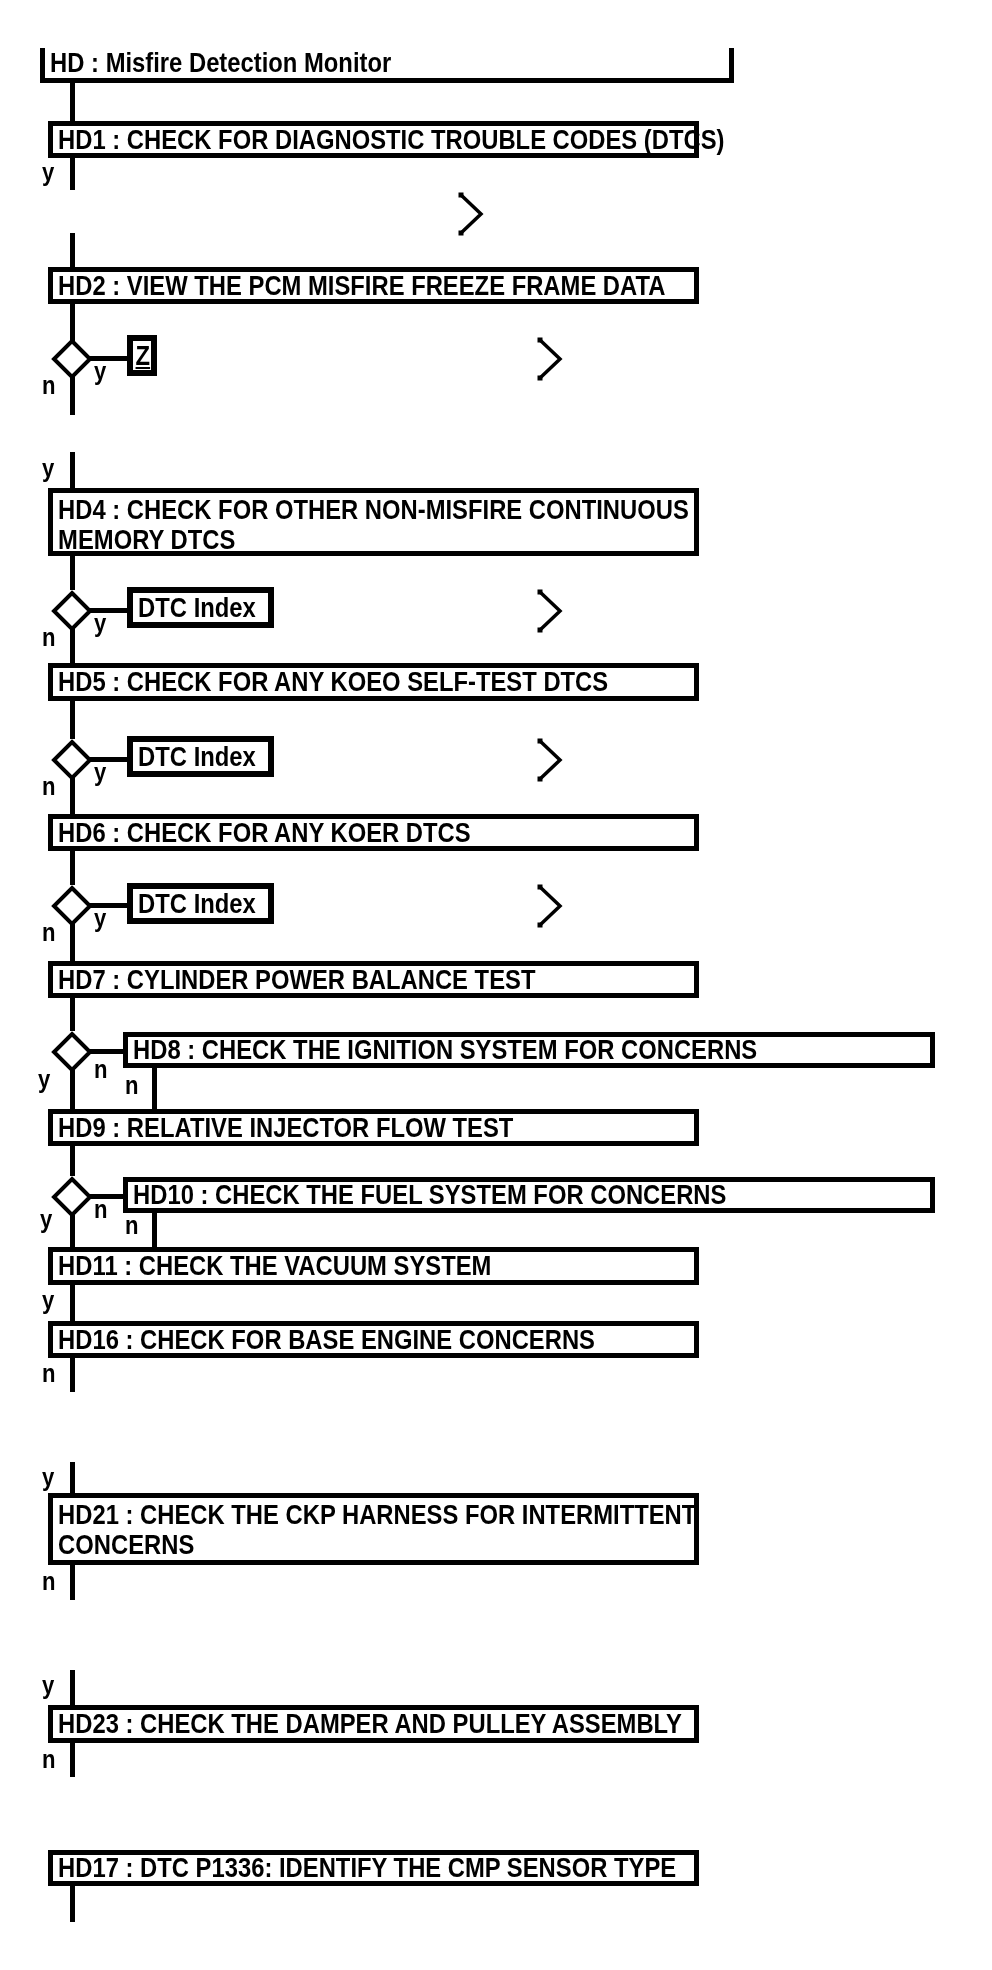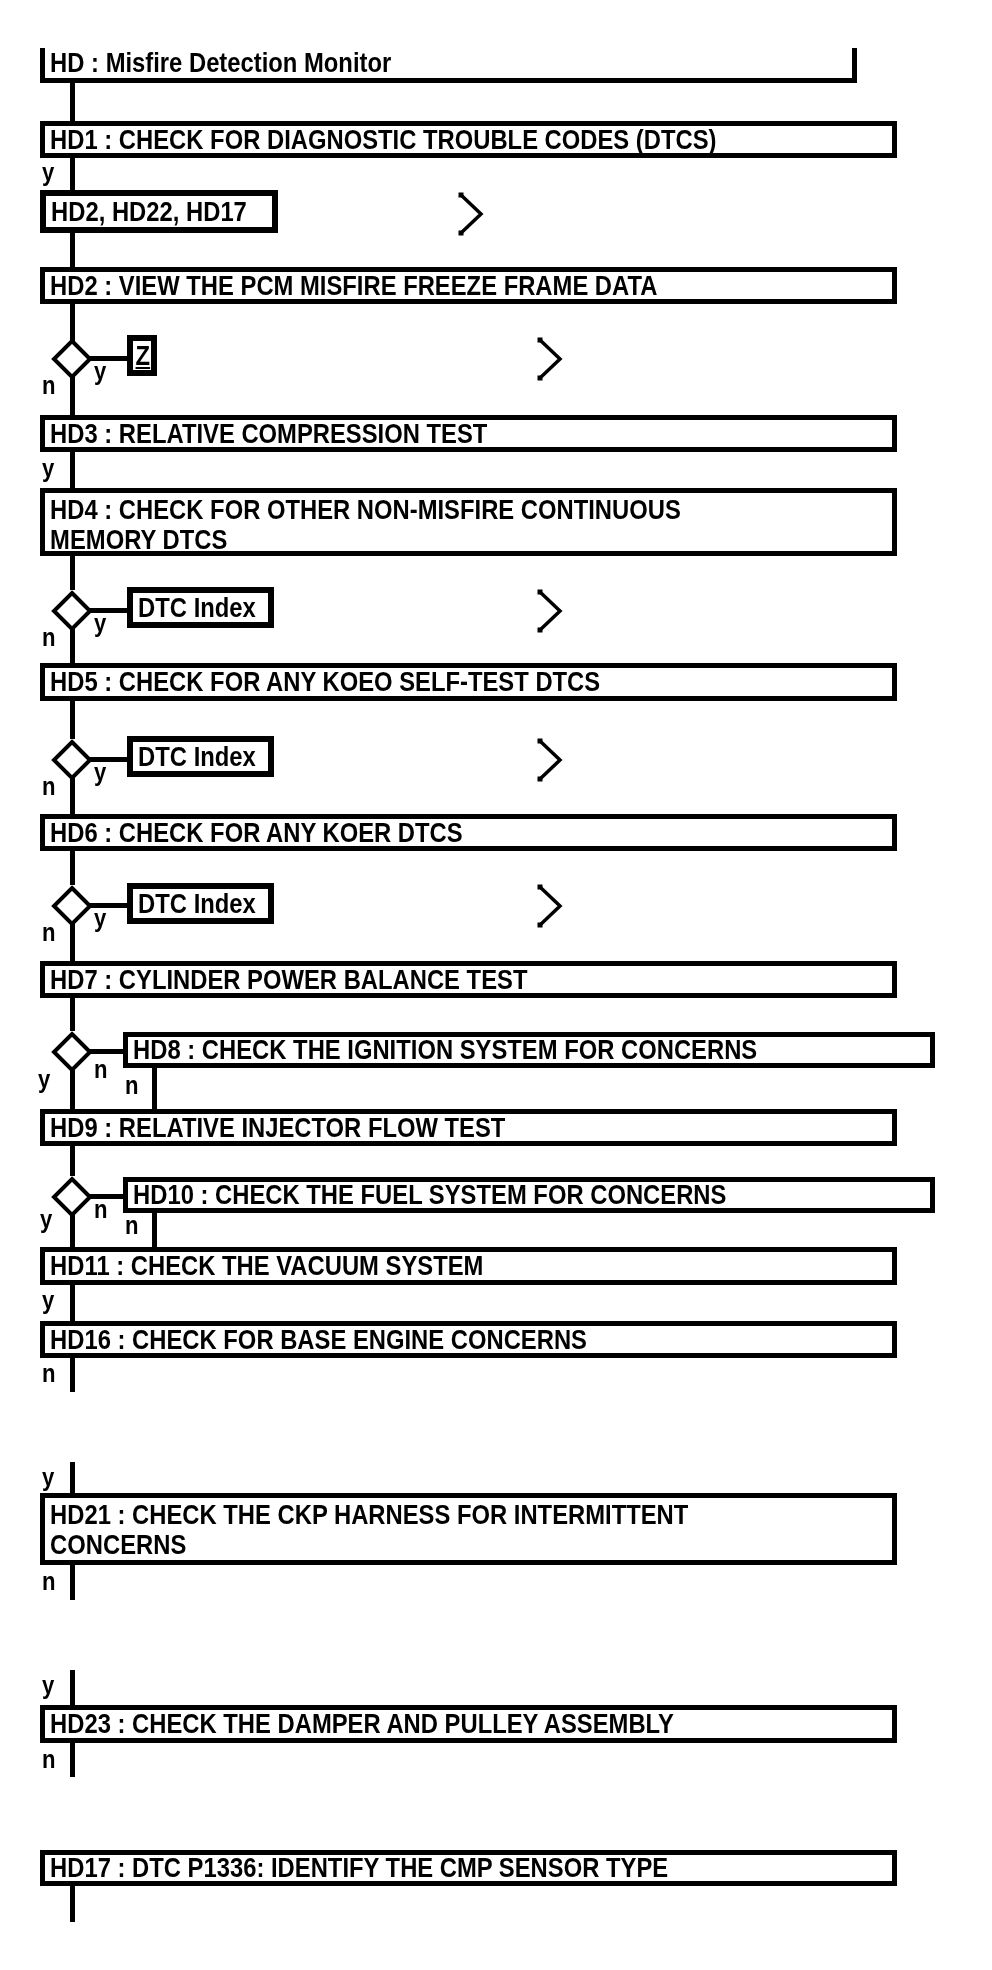--- a/index.html
+++ b/index.html
@@ -1,26 +1,26 @@
 <!DOCTYPE html>
 <html><head>
 <meta charset="utf-8">
 <style>
   html,body{margin:0;padding:0;background:#ffffff;}
   .page{position:relative;width:992px;height:1970px;background:#ffffff;
         font-family:"Liberation Sans",sans-serif;font-weight:bold;color:#000;overflow:hidden;}
   
-  .box{position:absolute;left:40px;width:857px;border:5px solid #000;background:#fff;
+  .box{position:absolute;left:48px;width:651px;border:5px solid #000;background:#fff;
        box-sizing:border-box;display:flex;align-items:center;}
   .box2{display:block;padding-top:2px;}
   .lbl{display:inline-block;font-size:28px;line-height:30px;white-space:nowrap;
        transform:scaleX(0.85);transform-origin:0 50%;padding-left:6px;}
   .line{display:block;height:30px;}
   
-  .titlebar{position:absolute;left:40px;width:817px;height:35px;top:48px;
+  .titlebar{position:absolute;left:40px;width:694px;height:35px;top:48px;
             border:5px solid #000;border-top:none;box-sizing:border-box;
             display:flex;align-items:center;background:#fff;}
   
   .refbox{position:absolute;border:6px solid #000;background:#fff;box-sizing:border-box;
           display:flex;align-items:center;}
   .zbox .lbl{padding-left:3px;text-decoration:underline;}
   
   .vline{position:absolute;left:70px;width:5px;background:#000;}
   .vline2{position:absolute;left:152px;width:5px;background:#000;}
   .hline{position:absolute;height:5px;background:#000;}
@@ -71,35 +71,29 @@
   <div class="hline" style="left:88px;top:608px;width:41px"></div>
   <div class="hline" style="left:88px;top:757px;width:41px"></div>
   <div class="hline" style="left:88px;top:903px;width:41px"></div>
   <div class="hline" style="left:88px;top:1049px;width:37px"></div>
   <div class="hline" style="left:88px;top:1194px;width:37px"></div>
 
   <div class="box" style="top:121px;height:37px">
     <span class="lbl">HD1 : CHECK FOR DIAGNOSTIC TROUBLE CODES (DTCS)</span>
     </div>
 
-  <div class="refbox" style="left:40px;top:190px;width:238px;height:43px">
-    <span class="lbl">HD2, HD22, HD17</span>
-    </div>
 
   <div class="box" style="top:267px;height:37px">
     <span class="lbl">HD2 : VIEW THE PCM MISFIRE FREEZE FRAME DATA</span>
     </div>
 
   <div class="refbox zbox" style="left:127px;top:335px;width:30px;height:41px">
     <span class="lbl">Z</span>
     </div>
 
-  <div class="box" style="top:415px;height:37px">
-    <span class="lbl">HD3 : RELATIVE COMPRESSION TEST</span>
-    </div>
 
   <div class="box box2" style="top:488px;height:68px">
     <span class="lbl line">HD4 : CHECK FOR OTHER NON-MISFIRE CONTINUOUS</span>
     <span class="lbl line">MEMORY DTCS</span>
     </div>
 
   <div class="refbox" style="left:127px;top:587px;width:147px;height:41px">
     <span class="lbl">DTC Index</span>
     </div>
 

